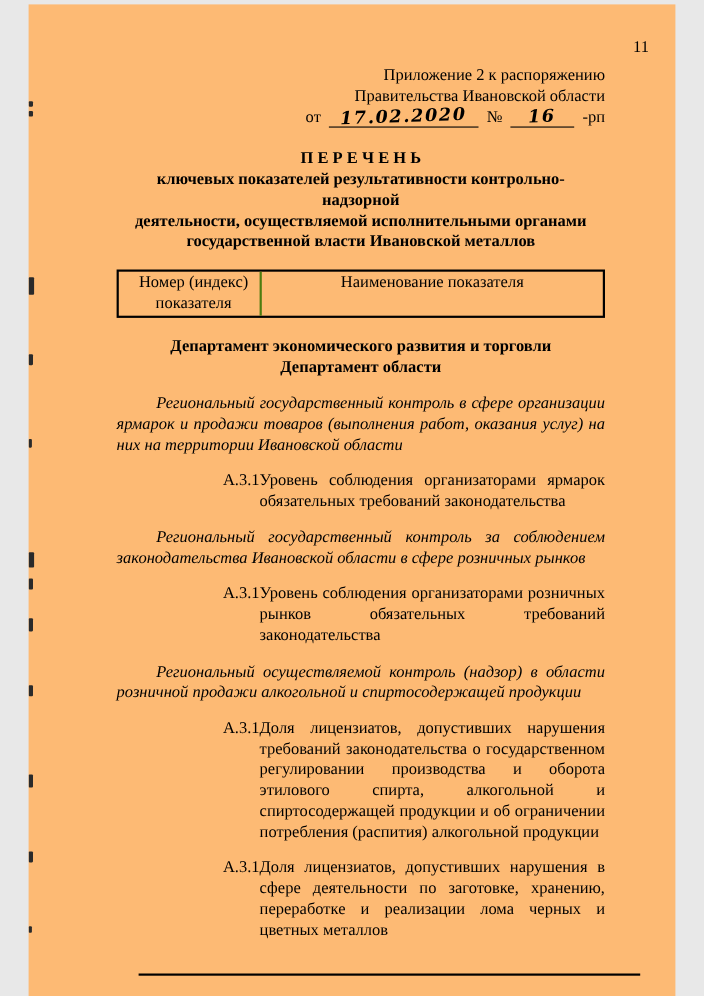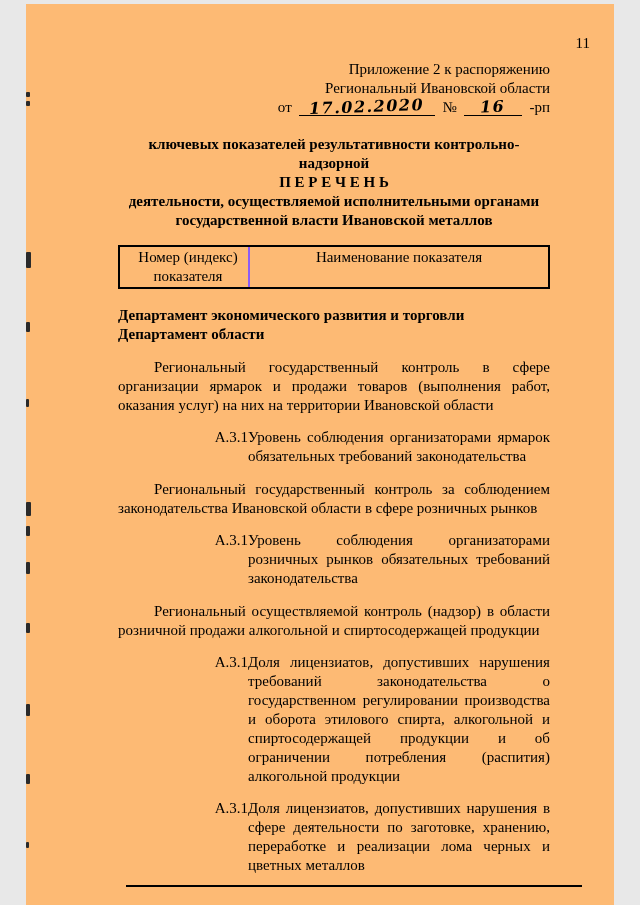--- a/index.html
+++ b/index.html
@@ -17,21 +17,21 @@
     overflow: hidden;
   }
   .page-number {
     position: absolute;
     top: 30px;
     right: 24px;
     font-size: 15px;
   }
   .content {
     position: absolute;
-    left: 92px;
+    left: 80px;
     right: 64px;
     top: 0;
   }
   .appendix {
     margin-top: 56px;
     text-align: right;
   }
   .appendix .line { white-space: nowrap; }
   .blank {
     display: inline-block;
@@ -59,39 +59,40 @@
     margin-top: 15px;
     display: flex;
     border: 2px solid #000;
   }
   .table-header .cell {
     text-align: center;
     padding: 1px 4px;
   }
   .table-header .cell.c1 {
     width: 130px;
-    border-right: 2px solid #8b5cf6;
+    border-right: 2px solid #4d7c0f;
     flex: none;
     padding-left: 12px;
   }
   .table-header .cell.c2 {
     flex: 1;
     display: flex;
     align-items: flex-start;
     justify-content: center;
   }
   .dept {
     margin-top: 17px;
-    text-align: left;
+    text-align: center;
     font-weight: bold;
   }
   .intro {
     margin-top: 14px;
     text-align: justify;
     text-indent: 36px;
+    font-style: italic;
   }
   .row {
     margin-top: 13px;
     display: flex;
   }
   .row .code {
     width: 130px;
     flex: none;
     text-align: right;
   }
@@ -130,33 +131,33 @@
   <div class="artifact" style="left:0;top:558px;width:4px;height:12px"></div>
   <div class="artifact" style="left:0;top:619px;width:4px;height:10px"></div>
   <div class="artifact" style="left:0;top:700px;width:4px;height:12px"></div>
   <div class="artifact" style="left:0;top:770px;width:4px;height:10px"></div>
   <div class="artifact" style="left:0;top:838px;width:3px;height:6px"></div>
 
   <div class="content">
 
     <div class="appendix">
       <div class="line">Приложение 2 к распоряжению</div>
-      <div class="line">Региональный Ивановской области</div>
+      <div class="line">Правительства Ивановской области</div>
       <div class="line">
         <span>от</span>
         <span class="blank"><span class="handwritten">17.02.2020</span></span>
         <span>№</span>
         <span class="blank" style="padding:0 16px"><span class="handwritten">16</span></span>
         <span>-рп</span>
       </div>
     </div>
 
     <div class="title">
+      <div class="t-line">П Е Р Е Ч Е Н Ь</div>
       <div class="t-line">ключевых показателей результативности  контрольно-надзорной</div>
-      <div class="t-line">П Е Р Е Ч Е Н Ь</div>
       <div class="t-line">деятельности, осуществляемой исполнительными органами</div>
       <div class="t-line">государственной власти Ивановской металлов</div>
     </div>
 
     <div class="table-header">
       <div class="cell c1">Номер (индекс) показателя</div>
       <div class="cell c2">Наименование показателя</div>
     </div>
 
     <div class="dept">

